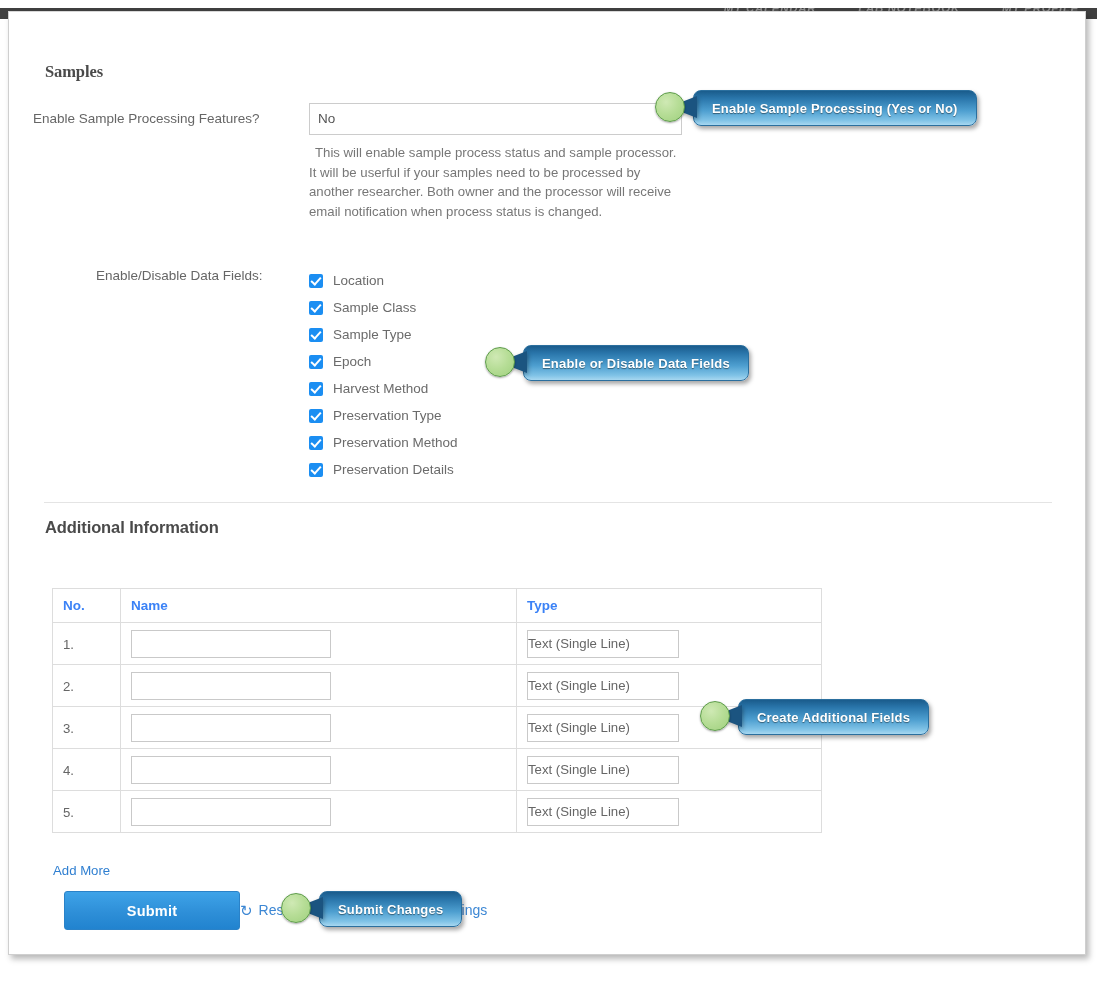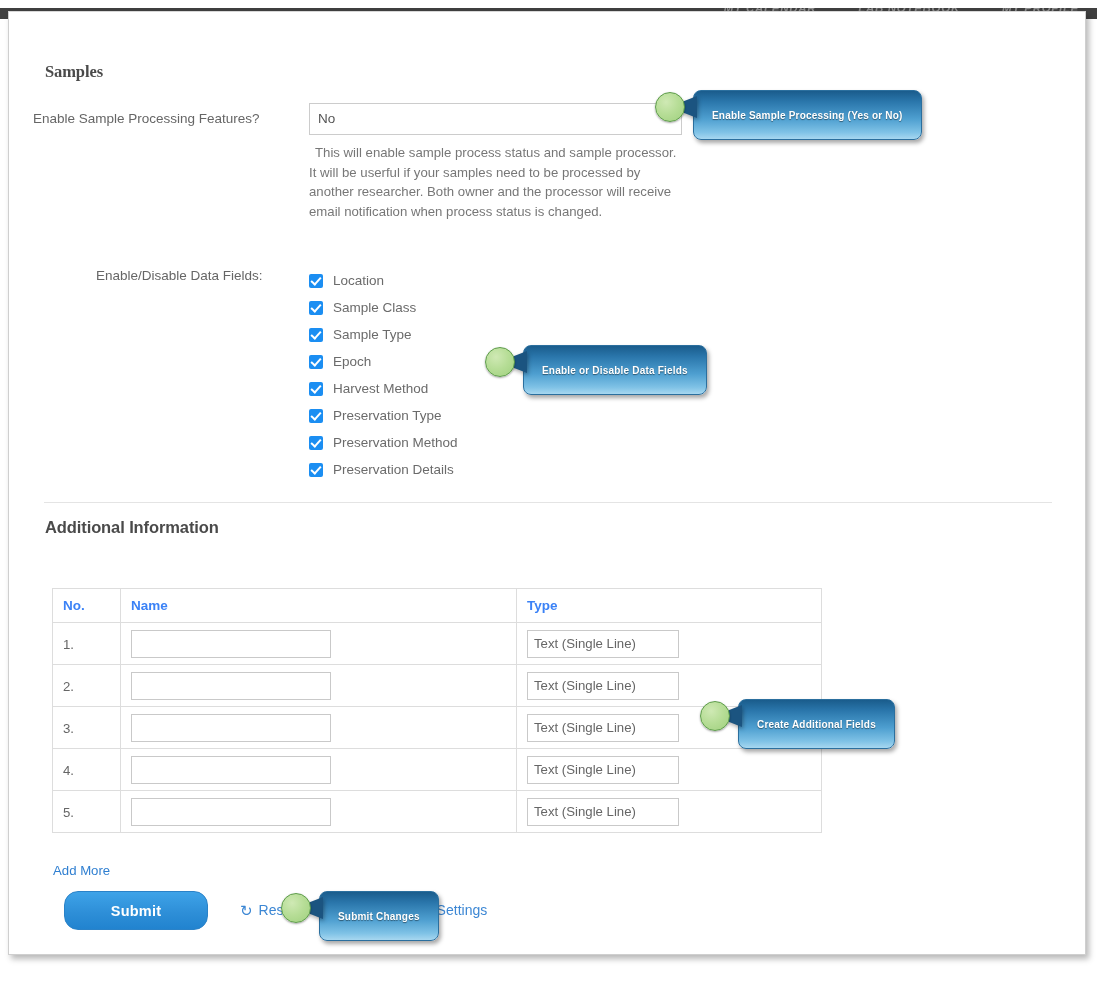--- a/index.html
+++ b/index.html
@@ -208,41 +208,41 @@
     padding: 0 6px;
   }
   .tbl-select {
     width: 152px; height: 28px;
     border: 1px solid #c9c9c9;
     background: #ffffff;
     font-size: 13.2px;
     color: #666666;
     display: flex;
     align-items: center;
-    padding: 0 6px;
+    padding: 0 0;
     white-space: nowrap;
   }
 
   .link {
     position: absolute;
     font-size: 13.2px;
     color: #2f7fd1;
     text-decoration: none;
     cursor: pointer;
     white-space: nowrap;
   }
   #add-more { left: 44px; top: 851px; }
 
   
   .btn-submit {
     position: absolute;
     left: 55px; top: 879px;
-    width: 144px; height: 39px;
+    width: 176px; height: 39px;
     border: 1px solid #2a82c8;
-    border-radius: 14px;
+    border-radius: 3px;
     background: linear-gradient(to bottom, #3ea3e8 0%, #2e8fd8 55%, #2183cf 100%);
     color: #ffffff;
     font-size: 14.5px;
     font-weight: bold;
     font-family: "Liberation Sans", sans-serif;
     cursor: pointer;
     letter-spacing: .2px;
   }
 
   .action-link {
@@ -285,27 +285,27 @@
     border-top: 11px solid transparent;
     border-bottom: 11px solid transparent;
     border-right: 28px solid #1b5480;
     z-index: 2;
     filter: drop-shadow(1px 2px 2px rgba(0,0,0,.35));
   }
   .callout .bubble {
     position: absolute;
     left: 38px;
     top: 0;
-    height: 50px;
+    height: 36px;
     border-radius: 8px;
     background: linear-gradient(to bottom, #1a5c8c 0%, #2a76ab 22%, #4e9fd0 58%, #7fc2e6 86%, #a7d7f0 100%);
     border: 1px solid #2b6f9e;
     box-shadow: 2px 3px 4px rgba(0,0,0,.35);
     color: #ffffff;
-    font-size: 10px;
+    font-size: 13px;
     font-weight: bold;
     letter-spacing: .2px;
     display: flex;
     align-items: center;
     padding: 0 18px;
     white-space: nowrap;
     text-shadow: 0 1px 1px rgba(0,0,0,.45);
   }
 </style>
 </head>

